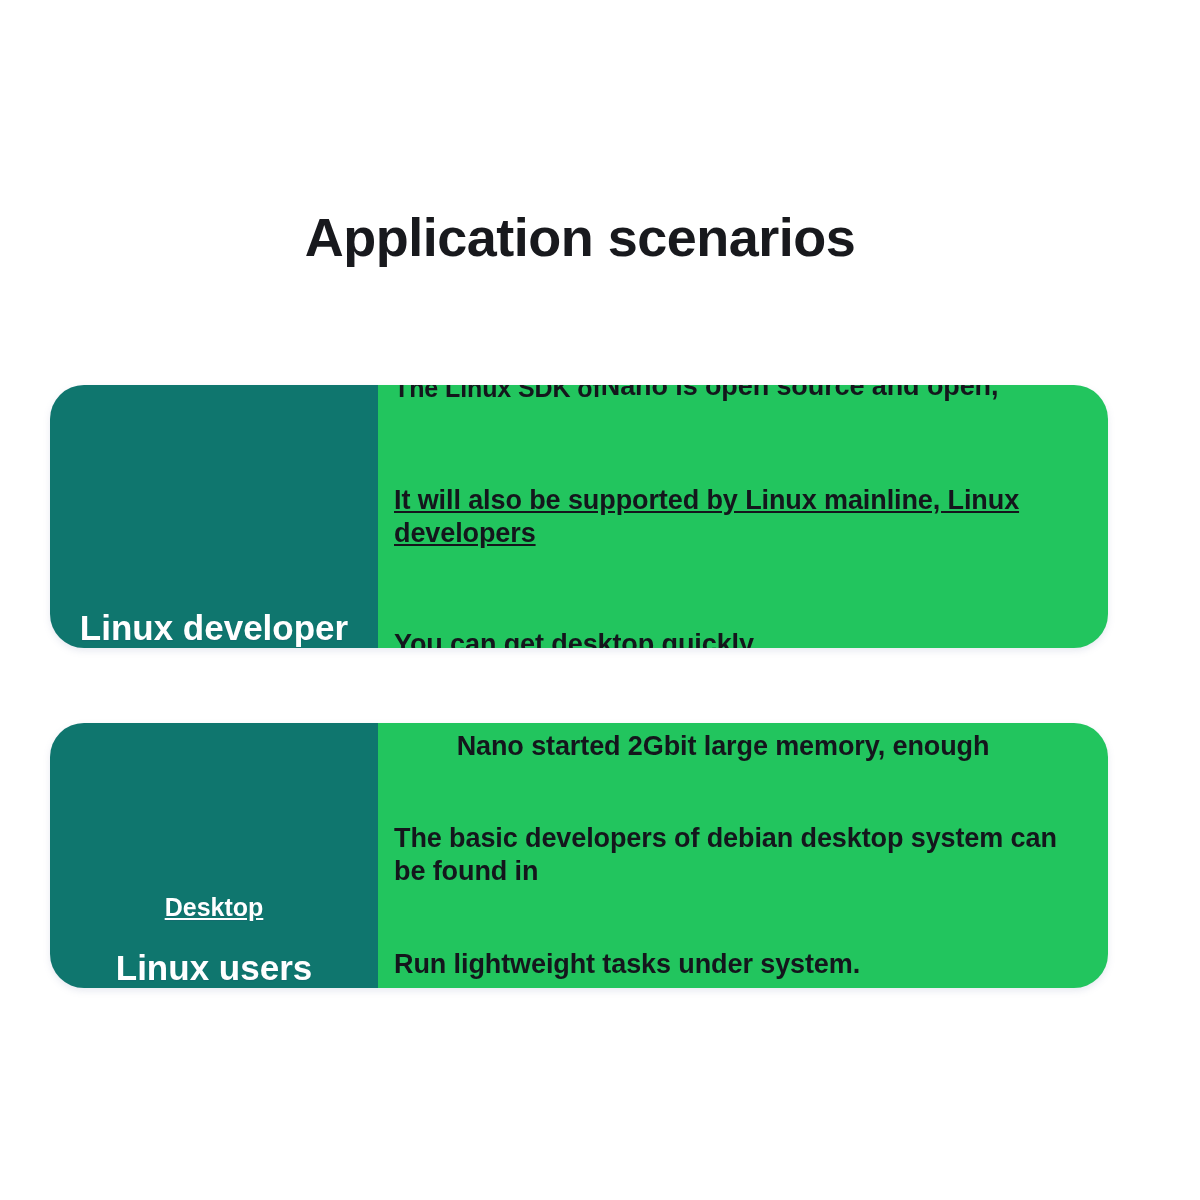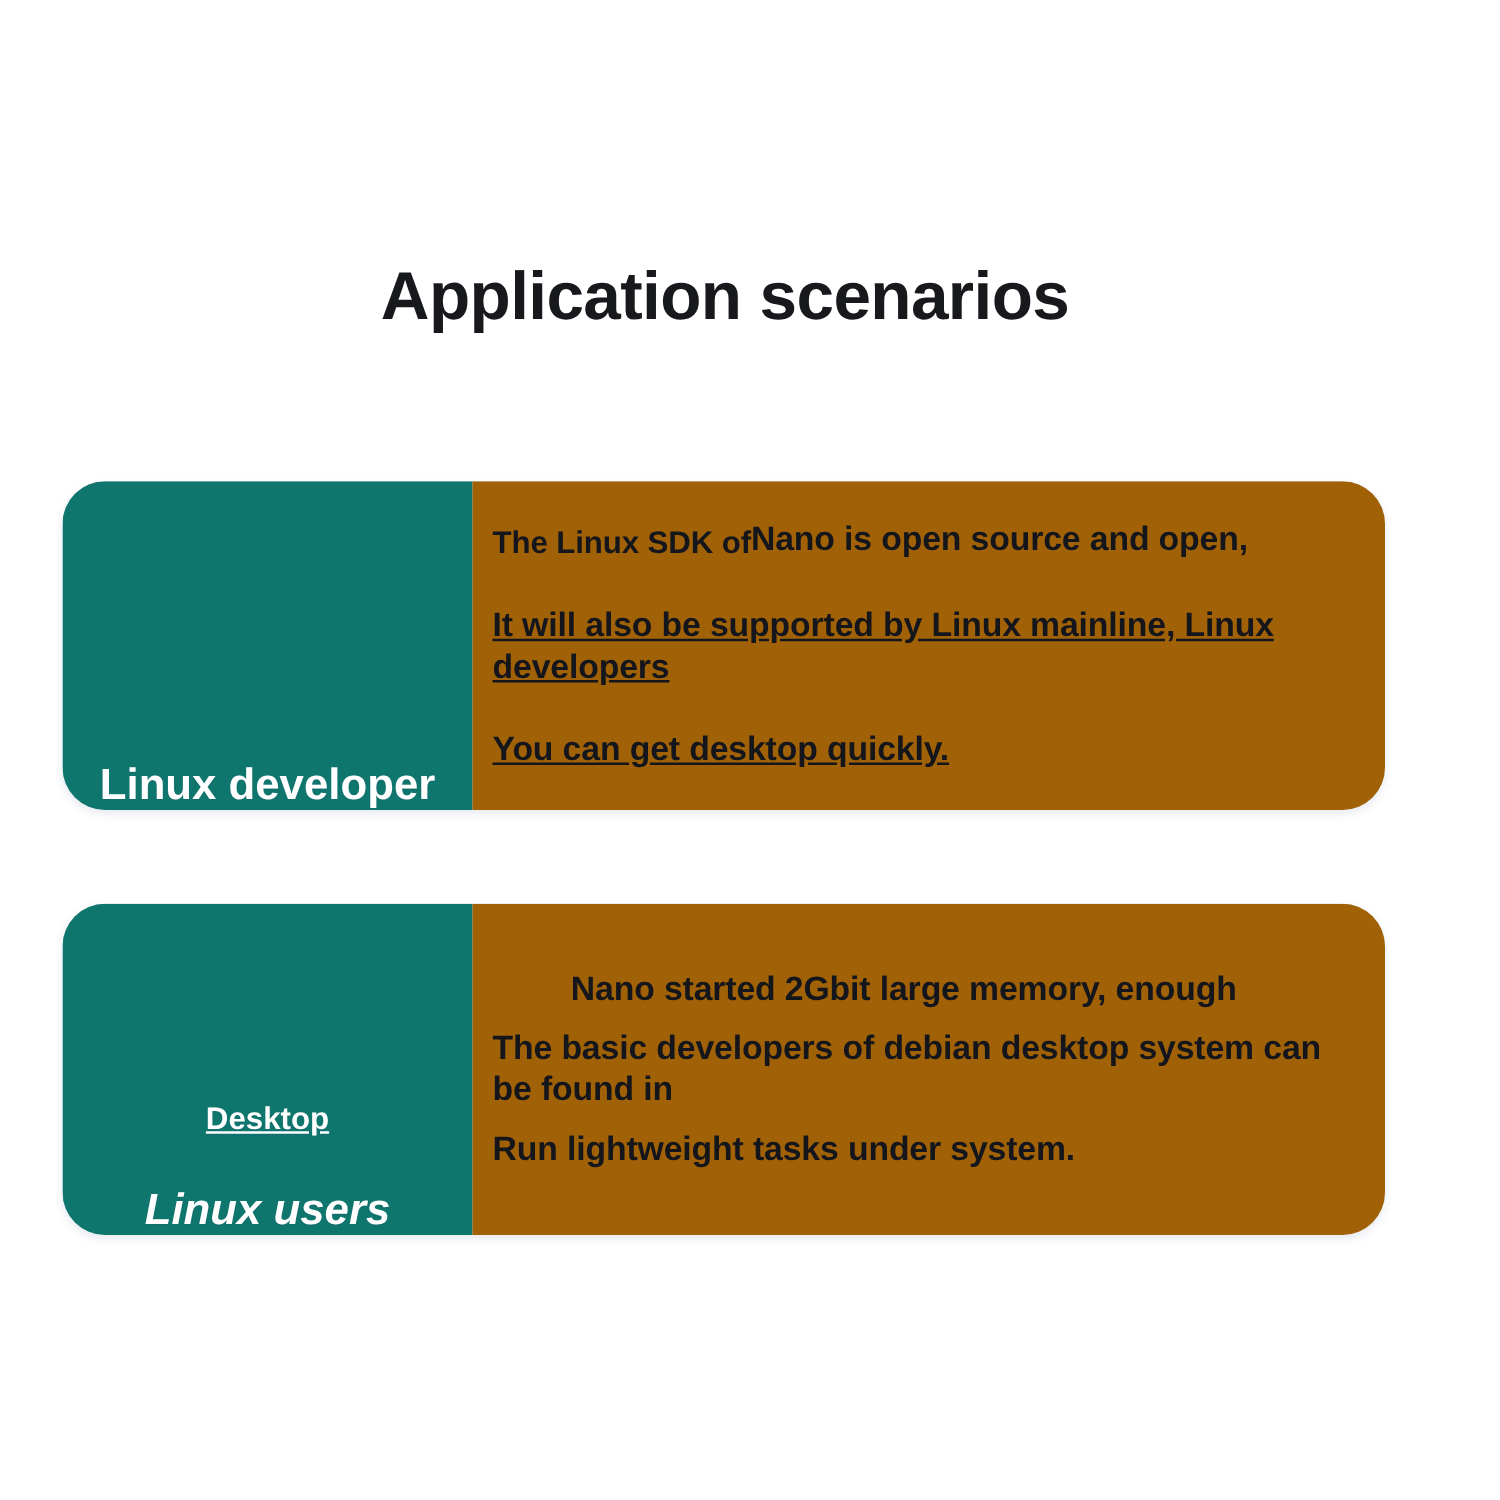--- a/index.html
+++ b/index.html
@@ -65,30 +65,31 @@
   .card-label .label-line {
     color: #ffffff;
     font-weight: 700;
     text-align: center;
     line-height: 1.15;
     white-space: nowrap;
     text-shadow: 0 1px 1px rgba(40,60,110,0.18);
   }
   .card-label .label-line.big   { font-size: 35px; }
   .card-label .label-line.small { font-size: 25px; text-decoration: underline; }
-  .card-label .label-line + .label-line { margin-top: 38px; font-style: italic; }
+  .card-label .label-line + .label-line { margin-top: 26px; }
 
   .card-body {
     flex: 1 1 auto;
-    background: #a16207;
+    background: #22c55e;
     display: flex;
     flex-direction: column;
     justify-content: center;
     box-sizing: border-box;
     padding: 0 26px 0 16px;
+    gap: 45px;
   }
   .body-line {
     color: #14161c;
     font-size: 27px;
     font-weight: 600;
     line-height: 1.22;
     letter-spacing: -0.1px;
   }
 
   

